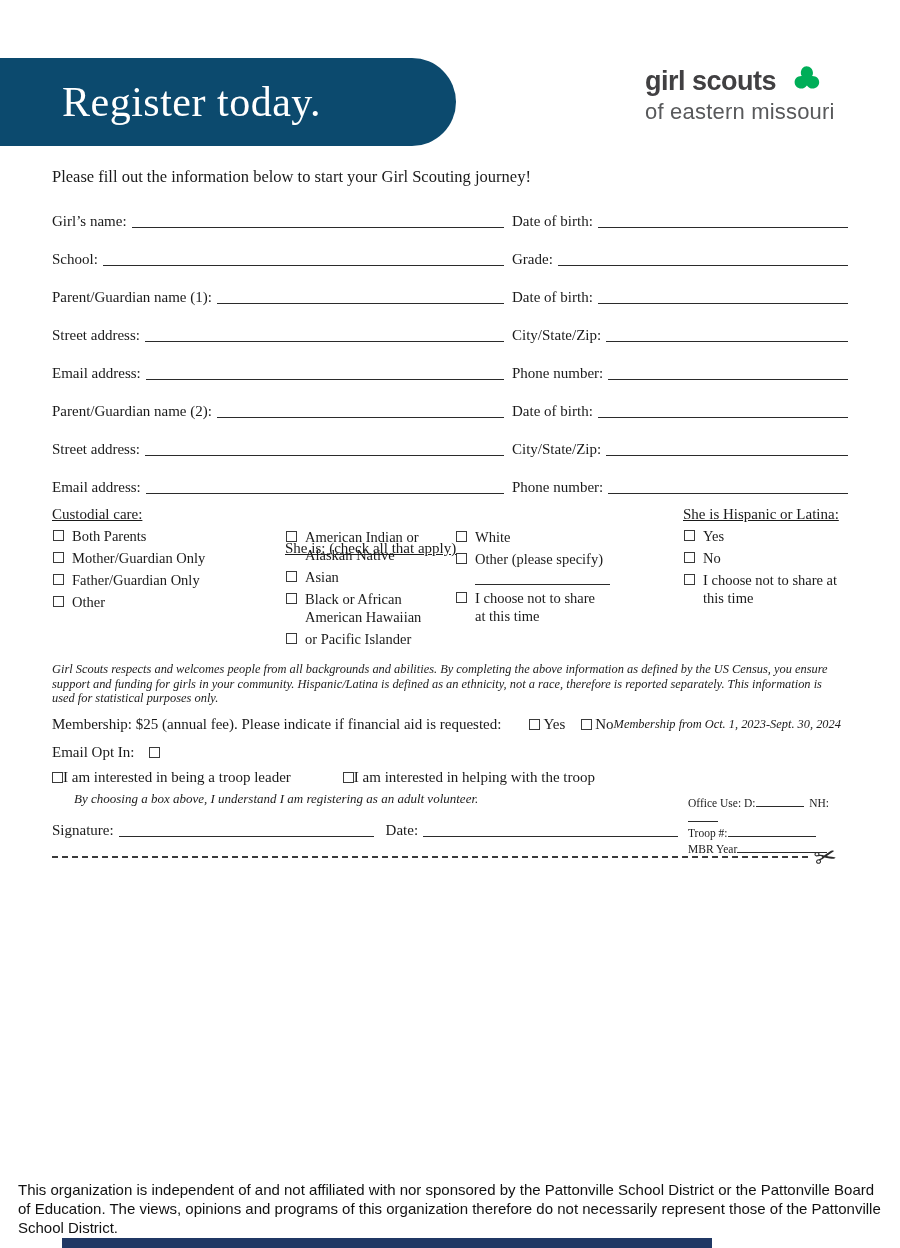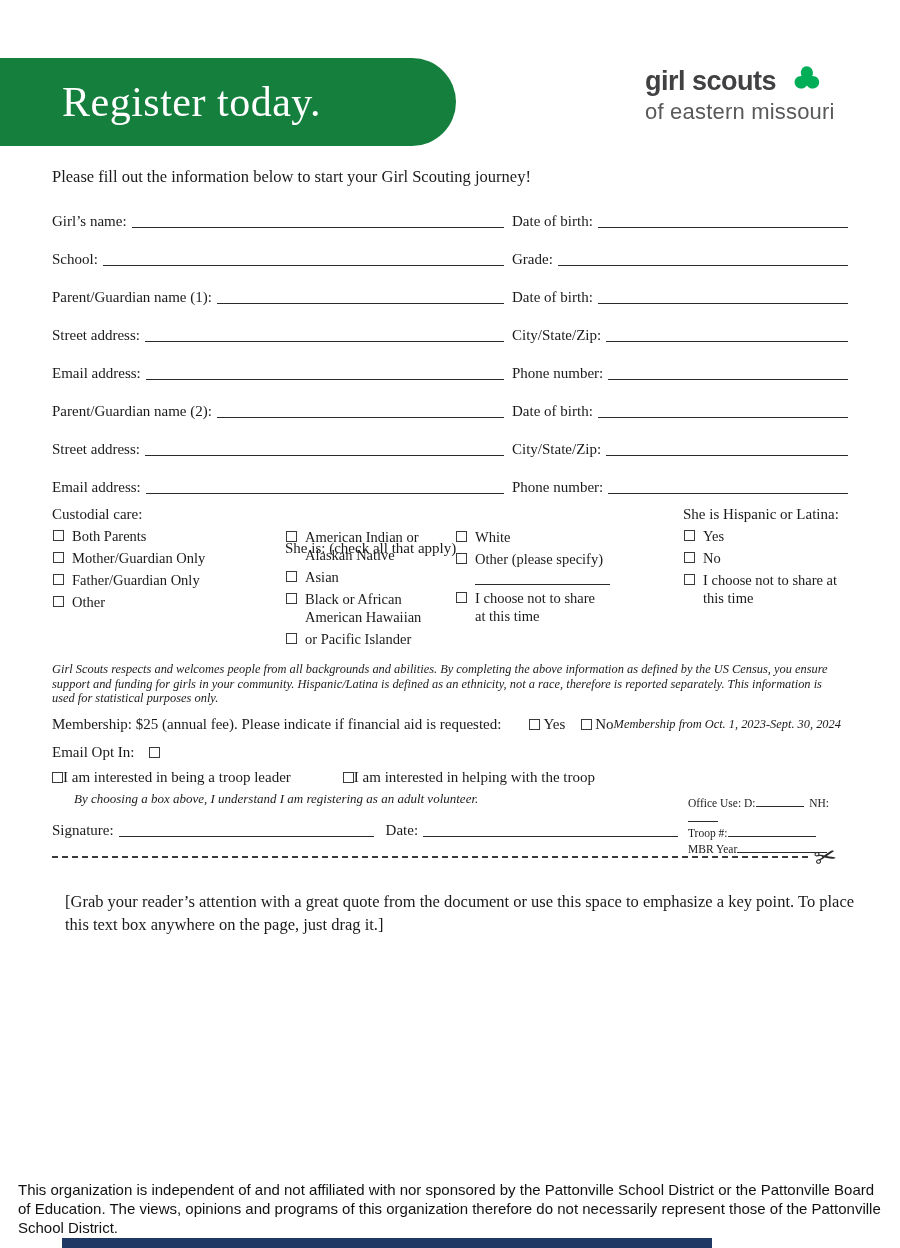--- a/index.html
+++ b/index.html
@@ -5,21 +5,21 @@
   * { margin:0; padding:0; box-sizing:border-box; }
   html,body { background:#ffffff; }
   .page {
     position:relative; width:900px; height:1248px; margin:0 auto;
     background:#ffffff; overflow:hidden;
     font-family:"Liberation Serif", serif; color:#1a1a1a;
   }
   
   .banner {
     position:absolute; left:0; top:58; top:58px; width:456px; height:88px;
-    background:#15803d; border-radius:0 44px 44px 0;
+    background:#0c4a6e; border-radius:0 44px 44px 0;
     display:flex; align-items:center;
   }
   .banner-title {
     color:#ffffff; font-size:42px; padding-left:62px; letter-spacing:0.5px;
     font-family:"Liberation Serif", serif;
   }
   
   .logo { position:absolute; left:645px; top:66px; width:220px;
     font-family:"Liberation Sans", sans-serif; }
   .logo-line1 { display:flex; align-items:center; gap:17px; }
@@ -28,21 +28,21 @@
   .logo-region { font-size:22px; color:#58595b; margin-top:2px; letter-spacing:0.2px; white-space:nowrap; }
   
   .intro { position:absolute; left:52px; top:167px; font-size:16.5px; }
   
   .rows { position:absolute; left:52px; top:196px; width:796px; }
   .frow { display:grid; grid-template-columns:452px 336px; column-gap:8px; height:38px; }
   .fcell { display:flex; align-items:flex-end; padding-bottom:4px; }
   .flabel { font-size:15px; white-space:nowrap; }
   .fline { flex:1; border-bottom:1px solid #2b2b2b; margin:0 0 2px 5px; height:14px; }
   
-  .cbhead { font-size:15px; margin-bottom:4px; }
+  .cbhead { font-size:15px; margin-bottom:4px;text-decoration:underline; }
   .cbitem { display:flex; align-items:flex-start; margin-top:4px; }
   .cb { flex:0 0 auto; width:11px; height:11px; border:1px solid #3a3a3a; margin:3px 8px 0 1px; background:#fff; }
   .cbl { font-size:14.5px; line-height:18px; white-space:pre-line; }
   .col { position:absolute; }
   .col-custodial { left:52px;  top:506px; width:215px; }
   .col-racehead  { left:285px; top:520px; width:330px;margin-top:20px; }
   .col-race1     { left:285px; top:524px; width:160px; }
   .col-race2     { left:455px; top:524px; width:165px; }
   .col-hisp      { left:683px; top:506px; width:170px; }
   .other-line { display:block; width:135px; border-bottom:1px solid #2b2b2b; height:15px; margin:2px 0 2px 20px; }
@@ -312,18 +312,17 @@
   <div class="sig">
     <span class="flabel">Signature:</span>
     <span class="fline" style="max-width:362px"></span>
     <span class="flabel sig-date-label">Date:</span>
     <span class="fline"></span>
   </div>
 
   <div class="cutline"></div>
   <div class="scissors">✂</div>
 
-  <div class="quote">[Grab your reader’s attention with a great quote from the document or use this space to emphasize a key point. To place this text box anywhere on the page, just drag it.]</div>
 
   <div class="footer-disclaimer">This organization is independent of and not affiliated with nor sponsored by the Pattonville School District or the Pattonville Board of Education. The views, opinions and programs of this organization therefore do not necessarily represent those of the Pattonville School District.</div>
   <div class="footer-bar"></div>
 
 </div>
 
 </body></html>

